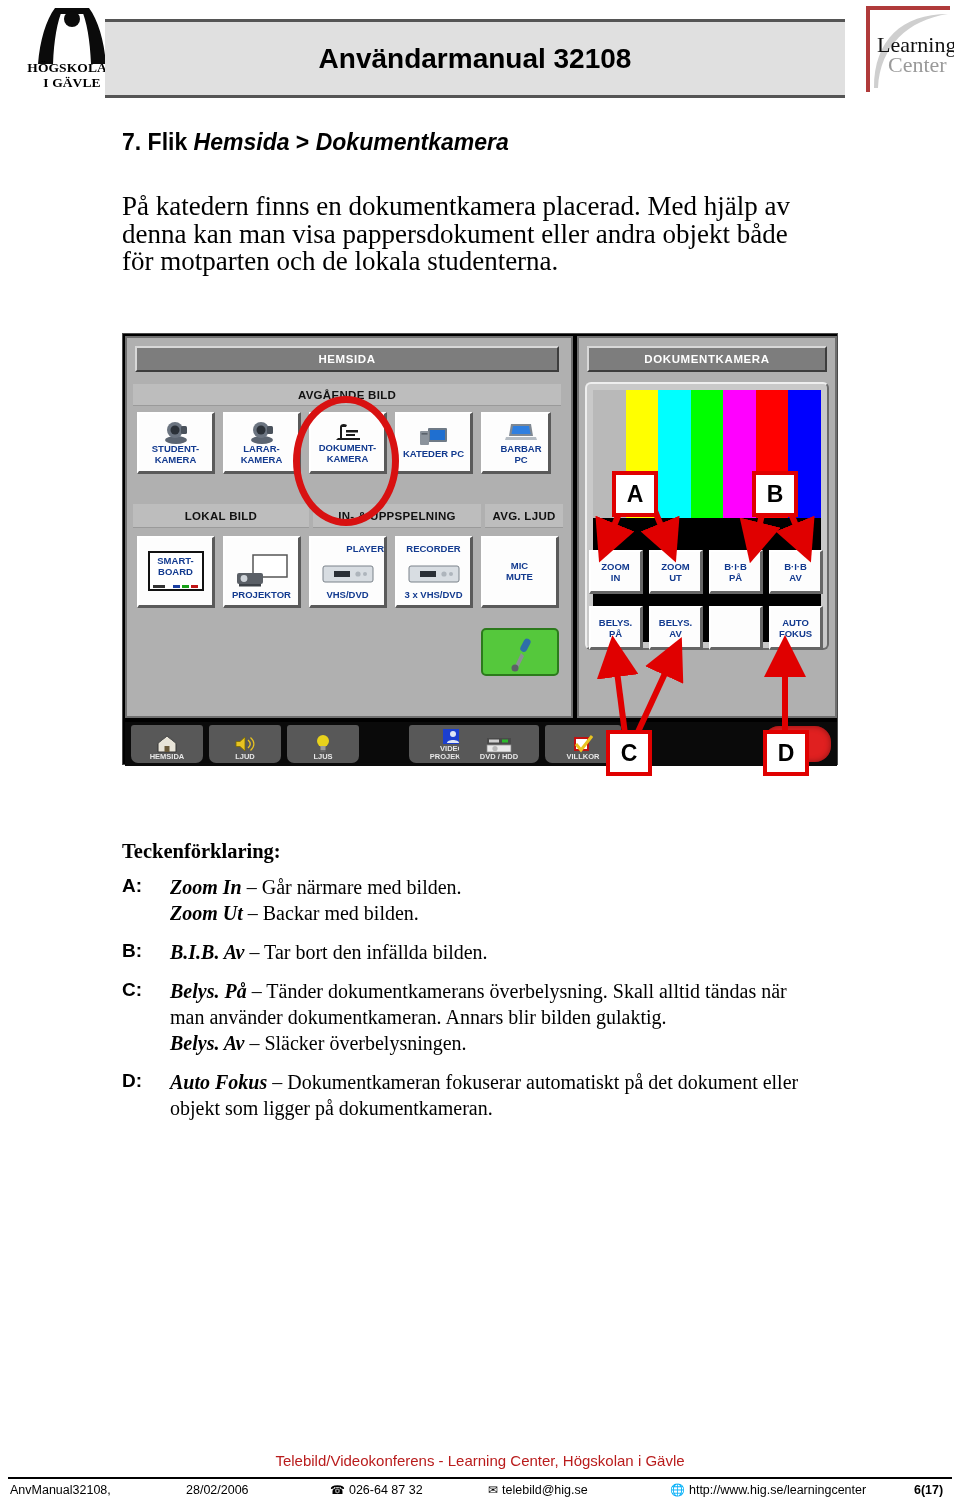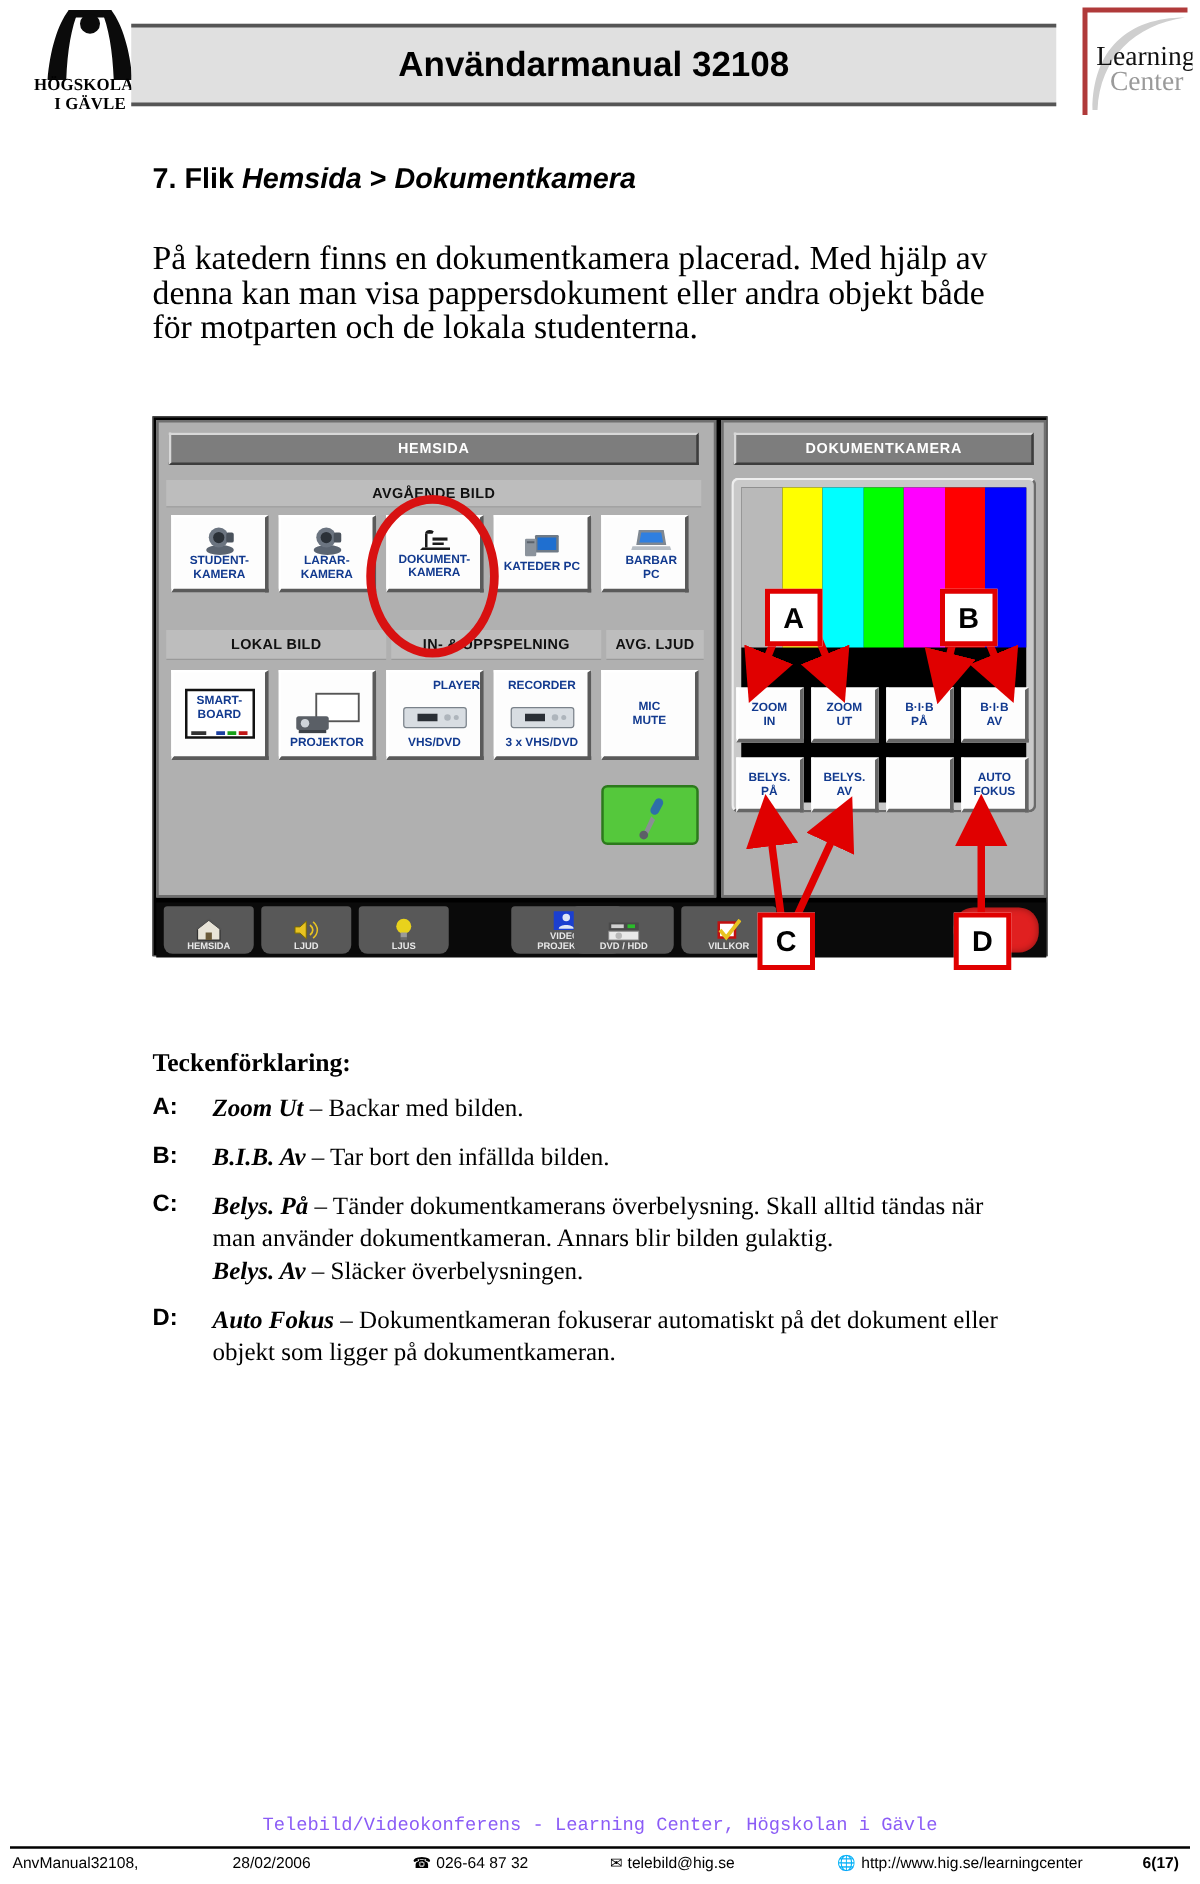--- a/index.html
+++ b/index.html
@@ -20,21 +20,21 @@
     position: absolute; left: 18px; top: 6px; width: 108px; height: 92px;
   }
   .hig-arch { position:absolute; left:12px; top:0px; width:84px; height:58px; }
   .hig-text {
     position:absolute; left:0; top:55px; width:108px;
     text-align:center; font-family:"Liberation Serif", serif;
     font-weight:700; font-size:13.5px; line-height:14.5px; color:#000;
     letter-spacing:0.1px;
   }
   .title-bar {
-    position:absolute; left:105px; top:19px; width:740px; height:66px;
+    position:absolute; left:105px; top:19px; width:740px; height:79px;
     background:#e0e0e0;
     border-top:3px solid #555; border-bottom:3px solid #555;
   }
   .title-bar .t {
     position:absolute; left:0; right:0; top:50%; transform:translateY(-50%);
     text-align:center;
     font-family:"Liberation Sans", sans-serif;
     font-weight:700; font-size:28px; color:#000; letter-spacing:0px;
   }
   .lc-logo { position:absolute; left:858px; top:4px; width:96px; height:92px; }
@@ -196,22 +196,22 @@
     font-family:"Liberation Serif", serif;
     font-size:20px; line-height:26px; color:#000;
   }
   .legend-body b { font-weight:700; font-style:italic; }
   .legend-body .ln { display:block; }
 
   
   .footer { position:absolute; left:0; top:1452px; width:960px; }
   .footer-org {
     position:absolute; left:0; top:0; width:960px; text-align:center;
-    font-family:Liberation Mono, monospace;
-    font-size:15px; color:#8b5cf6;
+    font-family:Liberation Sans, sans-serif;
+    font-size:15px; color:#b91c1c;
   }
   .footer-rule {
     position:absolute; left:8px; top:25px; width:944px; height:2px; background:#000;
   }
   .footer-line {
     position:absolute; left:10px; top:31px; width:940px; height:22px;
     font-family:"Liberation Sans", sans-serif;
     font-size:12.5px; color:#000;
   }
   .footer-line .cell { position:absolute; top:0; white-space:nowrap; display:flex; align-items:center; gap:4px;}
@@ -570,20 +570,21 @@
 
     </div>
   </div>
 
   <div class="legend">
     <div class="legend-title">Teckenförklaring:</div>
 
     <div class="legend-row">
       <div class="legend-key">A:</div>
       <div class="legend-body">
+        <span class="ln"><b>Zoom In</b><span> – Går närmare med bilden.</span></span>
         <span class="ln"><b>Zoom Ut</b><span> – Backar med bilden.</span></span>
       </div>
     </div>
 
     <div class="legend-row">
       <div class="legend-key">B:</div>
       <div class="legend-body">
         <span class="ln"><b>B.I.B. Av</b><span> – Tar bort den infällda bilden.</span></span>
       </div>
     </div>

